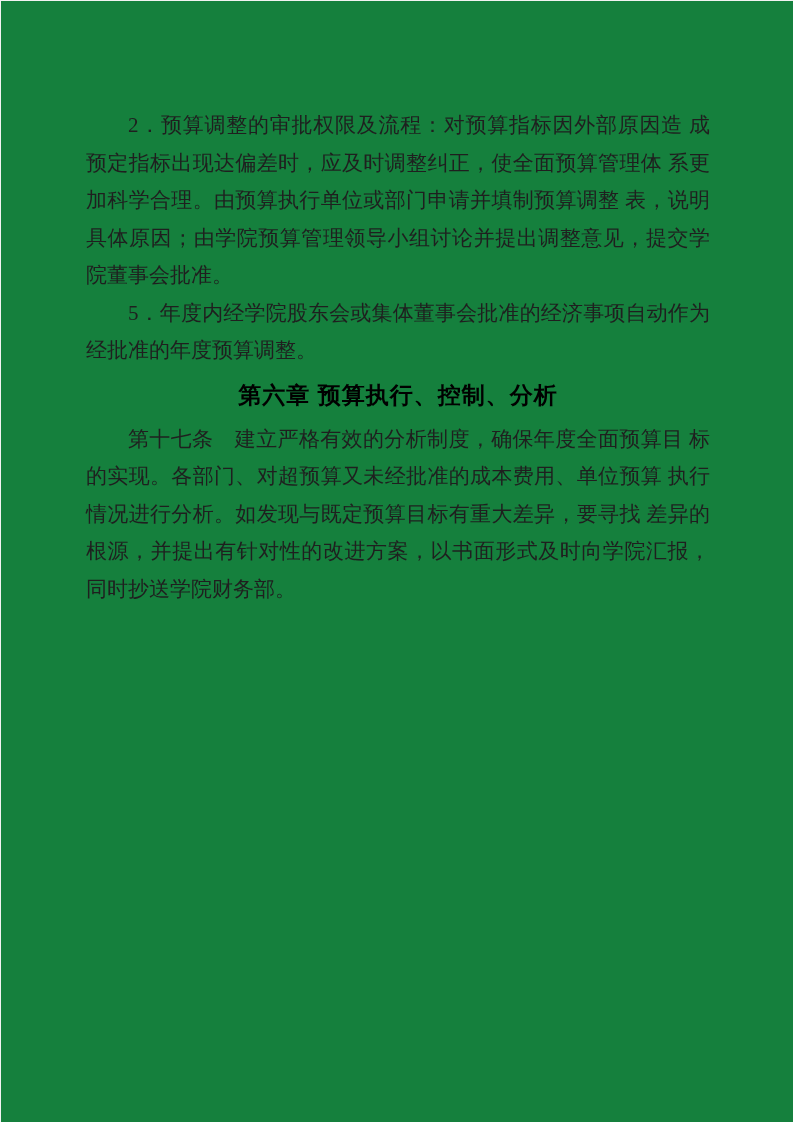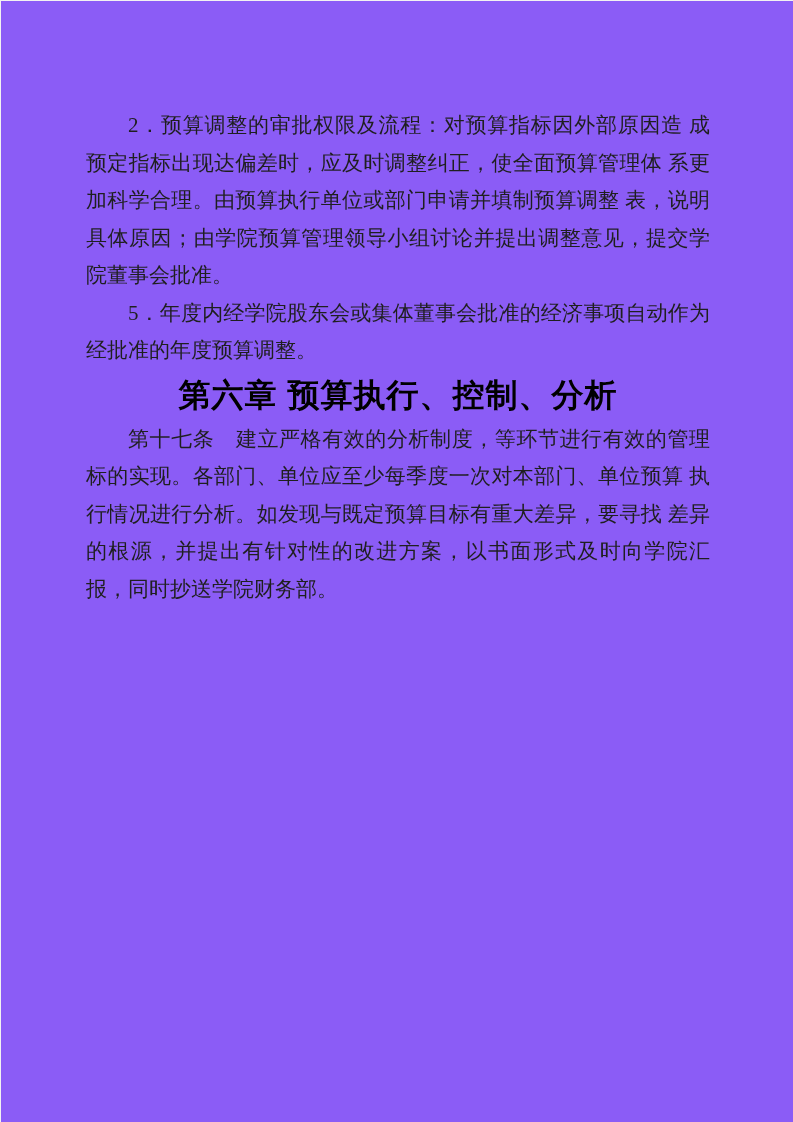--- a/index.html
+++ b/index.html
@@ -5,56 +5,56 @@
   html, body {
     margin: 0;
     padding: 0;
     background: #ffffff;
   }
   .page {
     position: relative;
     width: 793px;
     height: 1122px;
     box-sizing: border-box;
-    background: #8b5cf6;
+    background: #15803d;
     padding: 106px 83px 0 85px;
     overflow: hidden;
     border-top: 1px solid #f2f2f2;
     border-left: 1px solid #f2f2f2;
   }
   .body-para {
     margin: 0;
     font-family: "Liberation Serif", "DejaVu Serif", serif;
     font-size: 21px;
     line-height: 37.5px;
     color: #1f1f1f;
     text-align: justify;
     text-indent: 2em;
     word-break: break-all;
   }
   .chapter-heading {
     margin: 3px 0 4px 0;
     font-family: "Liberation Sans", "DejaVu Sans", sans-serif;
     font-weight: bold;
-    font-size: 32px;
+    font-size: 23px;
     line-height: 44px;
     color: #000000;
     text-align: center;
     text-indent: 0;
     letter-spacing: 1px;
   }
 </style>
 </head>
 <body>
 
 <div class="page">
 
   <p class="body-para">2．预算调整的审批权限及流程：对预算指标因外部原因造 成预定指标出现达偏差时，应及时调整纠正，使全面预算管理体 系更加科学合理。由预算执行单位或部门申请并填制预算调整 表，说明具体原因；由学院预算管理领导小组讨论并提出调整意见，提交学院董事会批准。</p>
 
   <p class="body-para">5．年度内经学院股东会或集体董事会批准的经济事项自动作为经批准的年度预算调整。</p>
 
   <h2 class="chapter-heading">第六章 预算执行、控制、分析</h2>
 
 
 
-  <p class="body-para">第十七条　建立严格有效的分析制度，等环节进行有效的管理 标的实现。各部门、单位应至少每季度一次对本部门、单位预算 执行情况进行分析。如发现与既定预算目标有重大差异，要寻找 差异的根源，并提出有针对性的改进方案，以书面形式及时向学院汇报，同时抄送学院财务部。</p>
+  <p class="body-para">第十七条　建立严格有效的分析制度，确保年度全面预算目 标的实现。各部门、对超预算又未经批准的成本费用、单位预算 执行情况进行分析。如发现与既定预算目标有重大差异，要寻找 差异的根源，并提出有针对性的改进方案，以书面形式及时向学院汇报，同时抄送学院财务部。</p>
 
 </div>
 
 </body></html>

